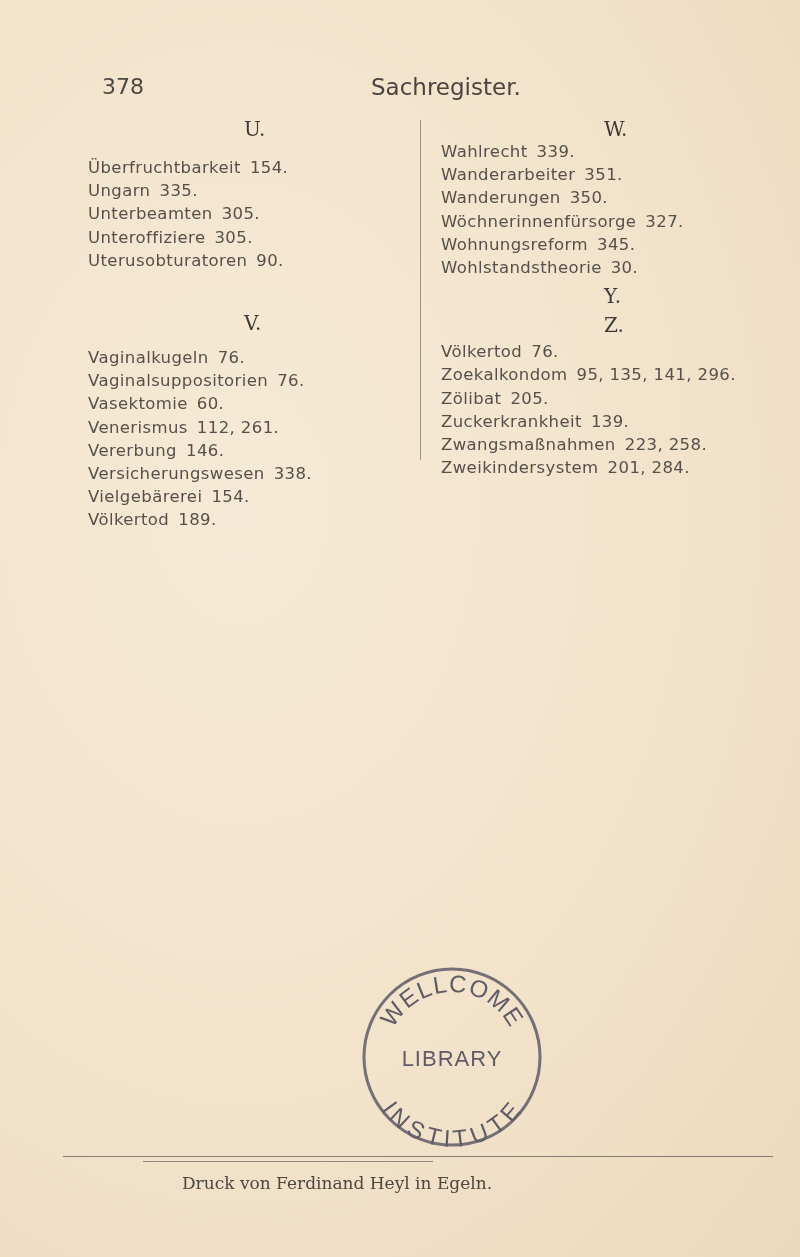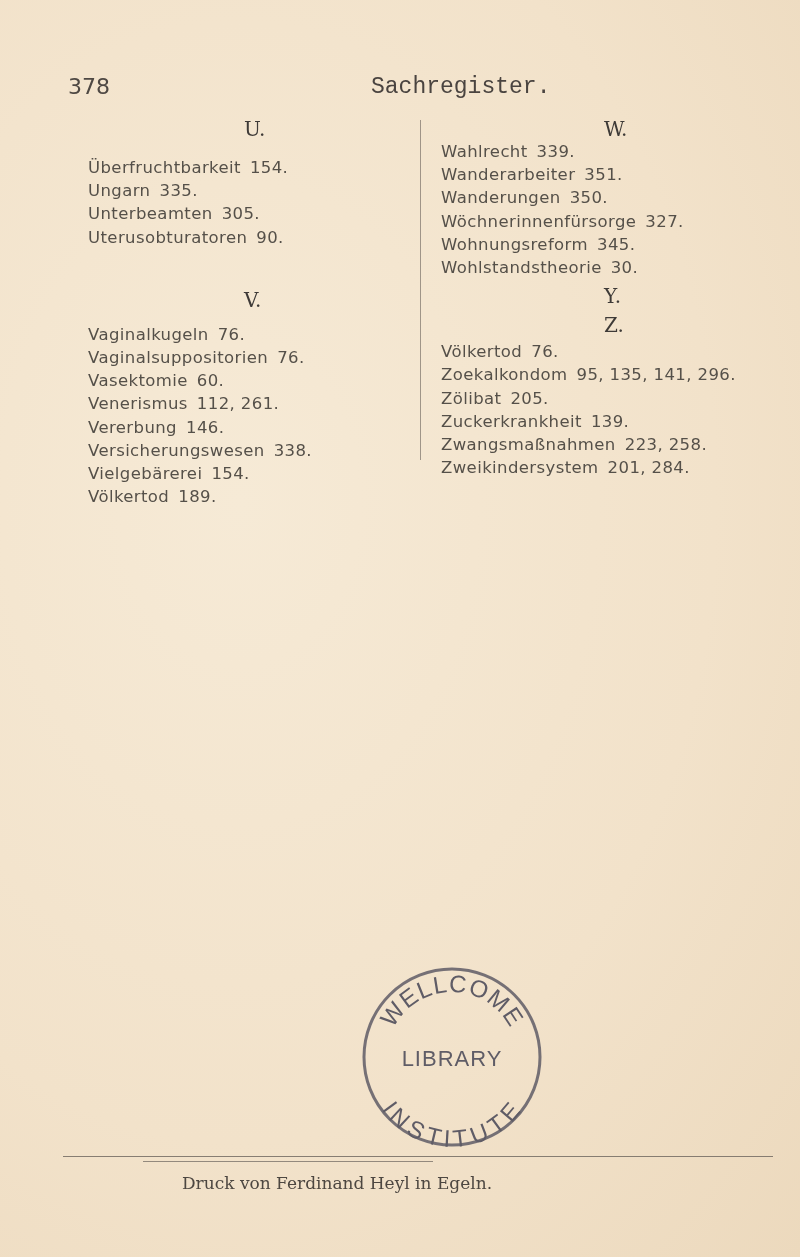--- a/index.html
+++ b/index.html
@@ -3,22 +3,22 @@
 <meta charset="utf-8">
 <style>
   html, body { margin: 0; padding: 0; }
   body {
     width: 800px; height: 1257px; overflow: hidden; position: relative;
     background: #f4e6d0;
     background-image: radial-gradient(ellipse at 30% 40%, #f6ead6 0%, #f2e2ca 60%, #ecd9bd 100%);
     font-family: "DejaVu Sans", sans-serif;
     color: #4a4440;
   }
-  .page-number { position: absolute; left: 68px; top: 74px; font-size: 22px; color: #4e4843; letter-spacing: 0px; }
-  .running-head { position: absolute; left: 371px; top: 74px; font-size: 23px; color: #4a4440; font-family: Liberation Mono, monospace; }
+  .page-number { position: absolute; left: 102px; top: 74px; font-size: 22px; color: #4e4843; letter-spacing: 0px; }
+  .running-head { position: absolute; left: 371px; top: 74px; font-size: 23px; color: #4a4440; }
   .col { position: absolute; }
   .col-left { left: 88px; top: 114px; width: 320px; }
   .col-right { left: 441px; top: 118px; width: 360px; }
   .letter { font-family: "DejaVu Serif", serif; font-size: 20px; color: #3e3a37; text-align: center; }
   .col-left .letter { width: 320px; text-align: left; padding-left: 156px; box-sizing: border-box; }
   .col-right .letter { text-align: left; padding-left: 163px; }
   .entry { font-size: 16.5px; line-height: 23.2px; white-space: nowrap; color: #555049; letter-spacing: 0.4px; }
   .entry .pages { margin-left: 9px; }
   .letter-u { height: 42px; line-height: 30px; }
   .gap-v { height: 36px; }
@@ -36,20 +36,21 @@
 <body>
 
 <div class="page-number">378</div>
 <div class="running-head">Sachregister.</div>
 
 <div class="col col-left">
   <div class="letter letter-u">U.</div>
   <div class="entry"><span>Überfruchtbarkeit</span><span class="pages">154.</span></div>
   <div class="entry"><span>Ungarn</span><span class="pages">335.</span></div>
   <div class="entry"><span>Unterbeamten</span><span class="pages">305.</span></div>
+  <div class="entry"><span>Unteroffiziere</span><span class="pages">305.</span></div>
   <div class="entry"><span>Uterusobturatoren</span><span class="pages">90.</span></div>
 
   <div class="gap-v"></div>
   <div class="letter letter-v">V.</div>
   <div class="entry"><span>Vaginalkugeln</span><span class="pages">76.</span></div>
   <div class="entry"><span>Vaginalsuppositorien</span><span class="pages">76.</span></div>
   <div class="entry"><span>Vasektomie</span><span class="pages">60.</span></div>
   <div class="entry"><span>Venerismus</span><span class="pages">112, 261.</span></div>
   <div class="entry"><span>Vererbung</span><span class="pages">146.</span></div>
   <div class="entry"><span>Versicherungswesen</span><span class="pages">338.</span></div>

